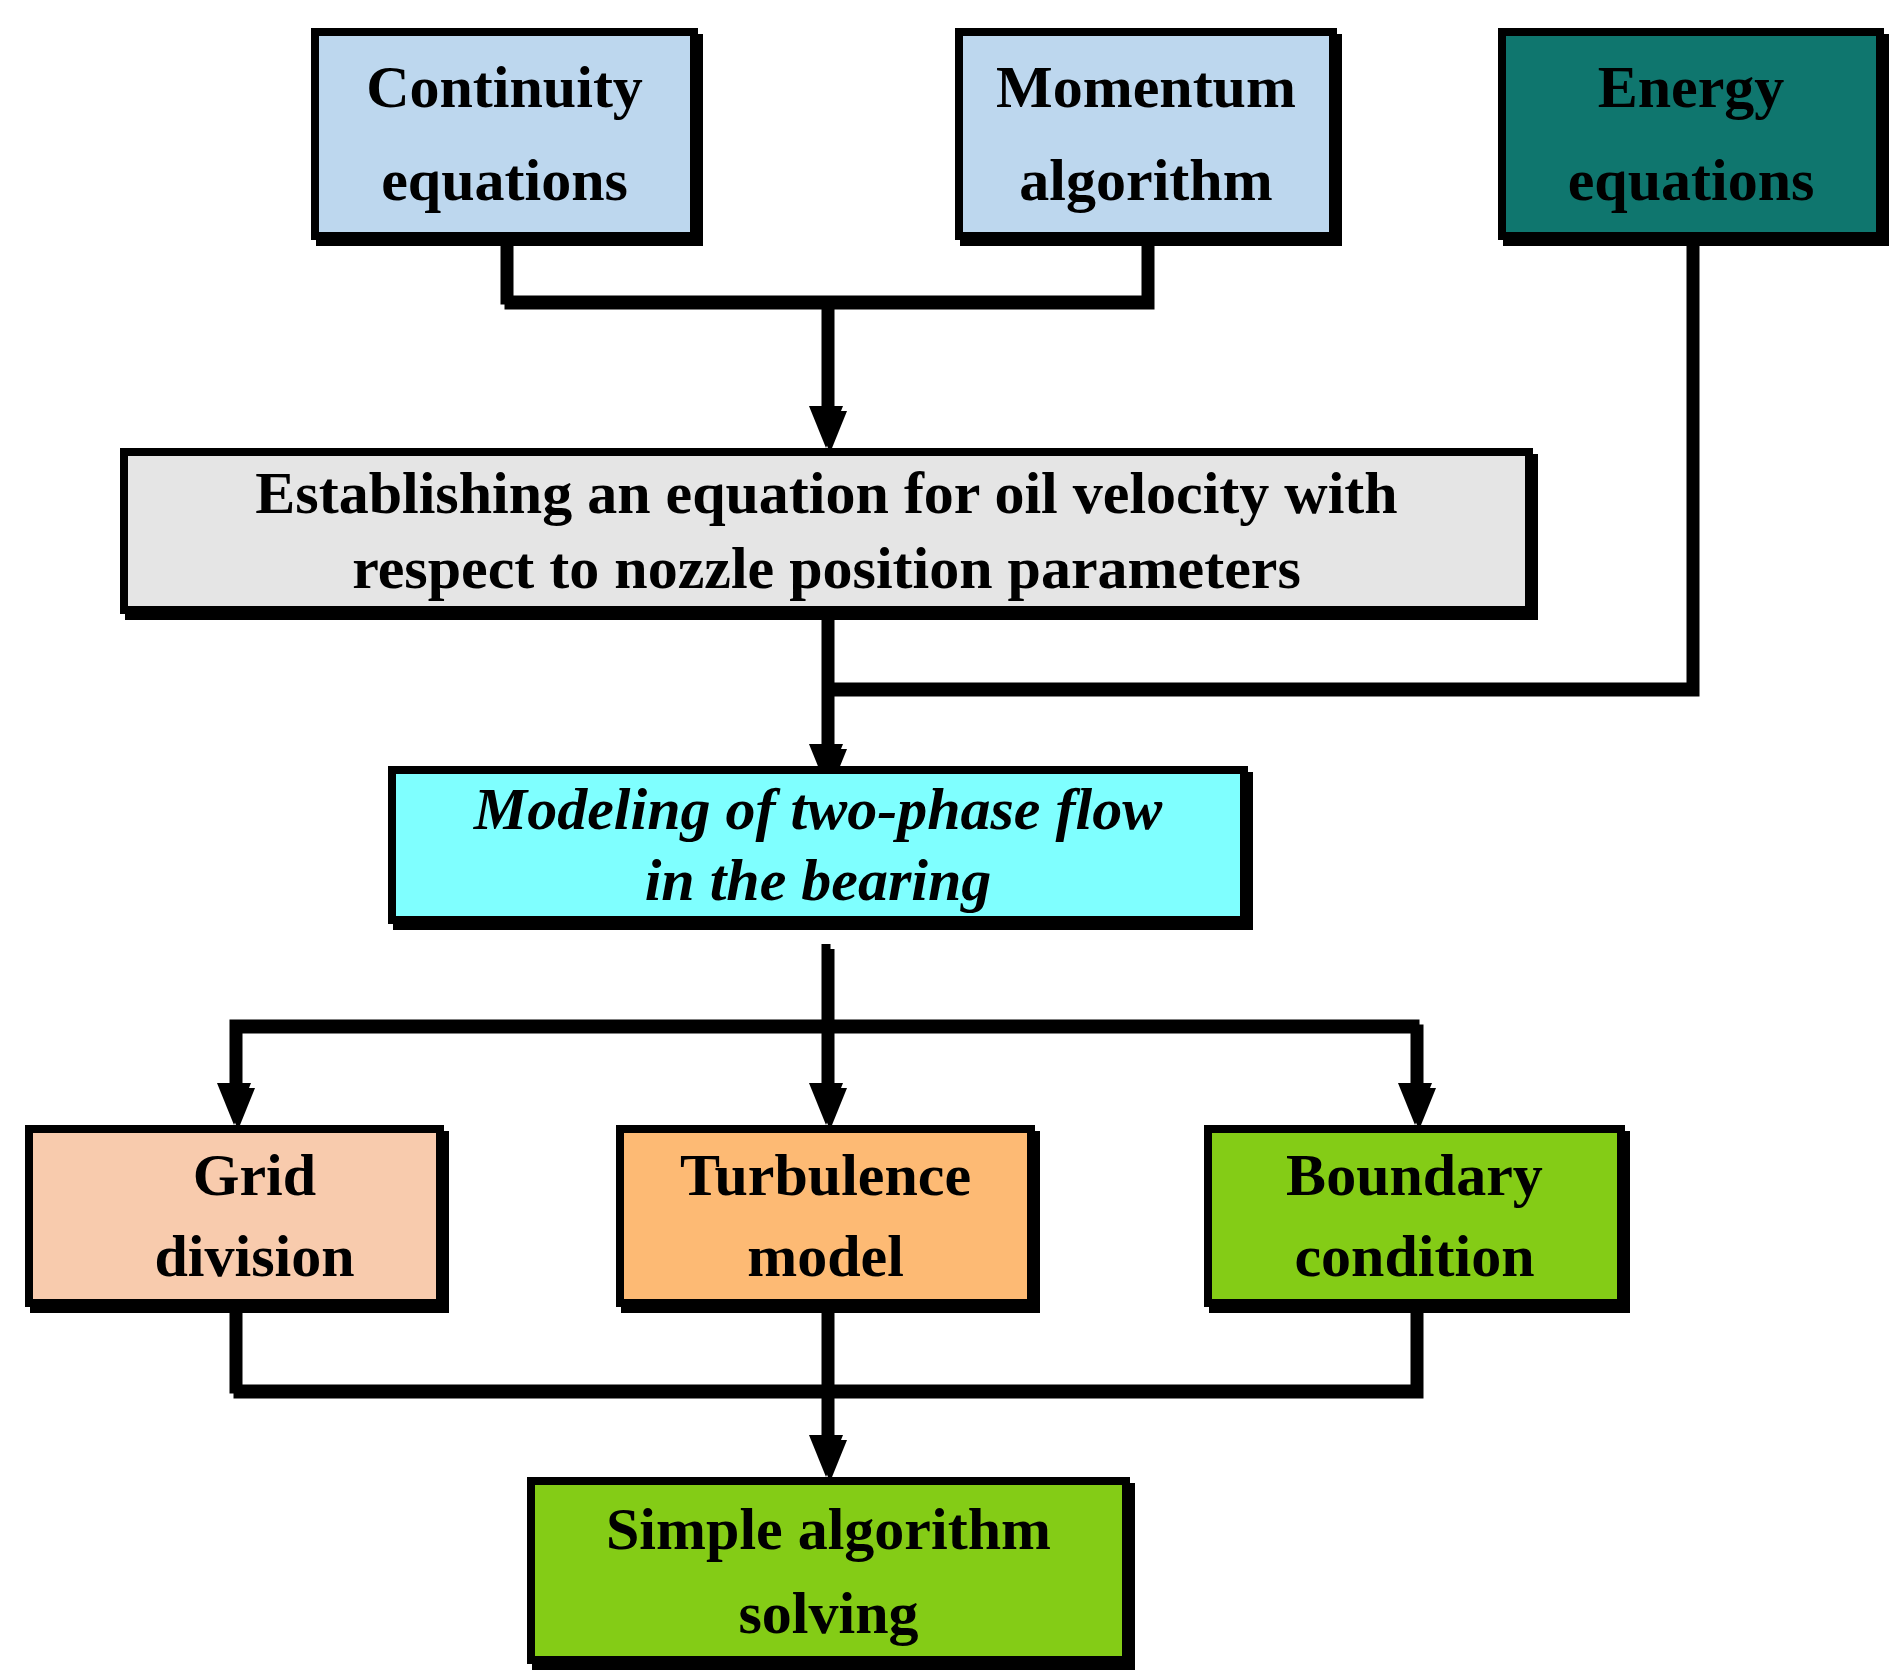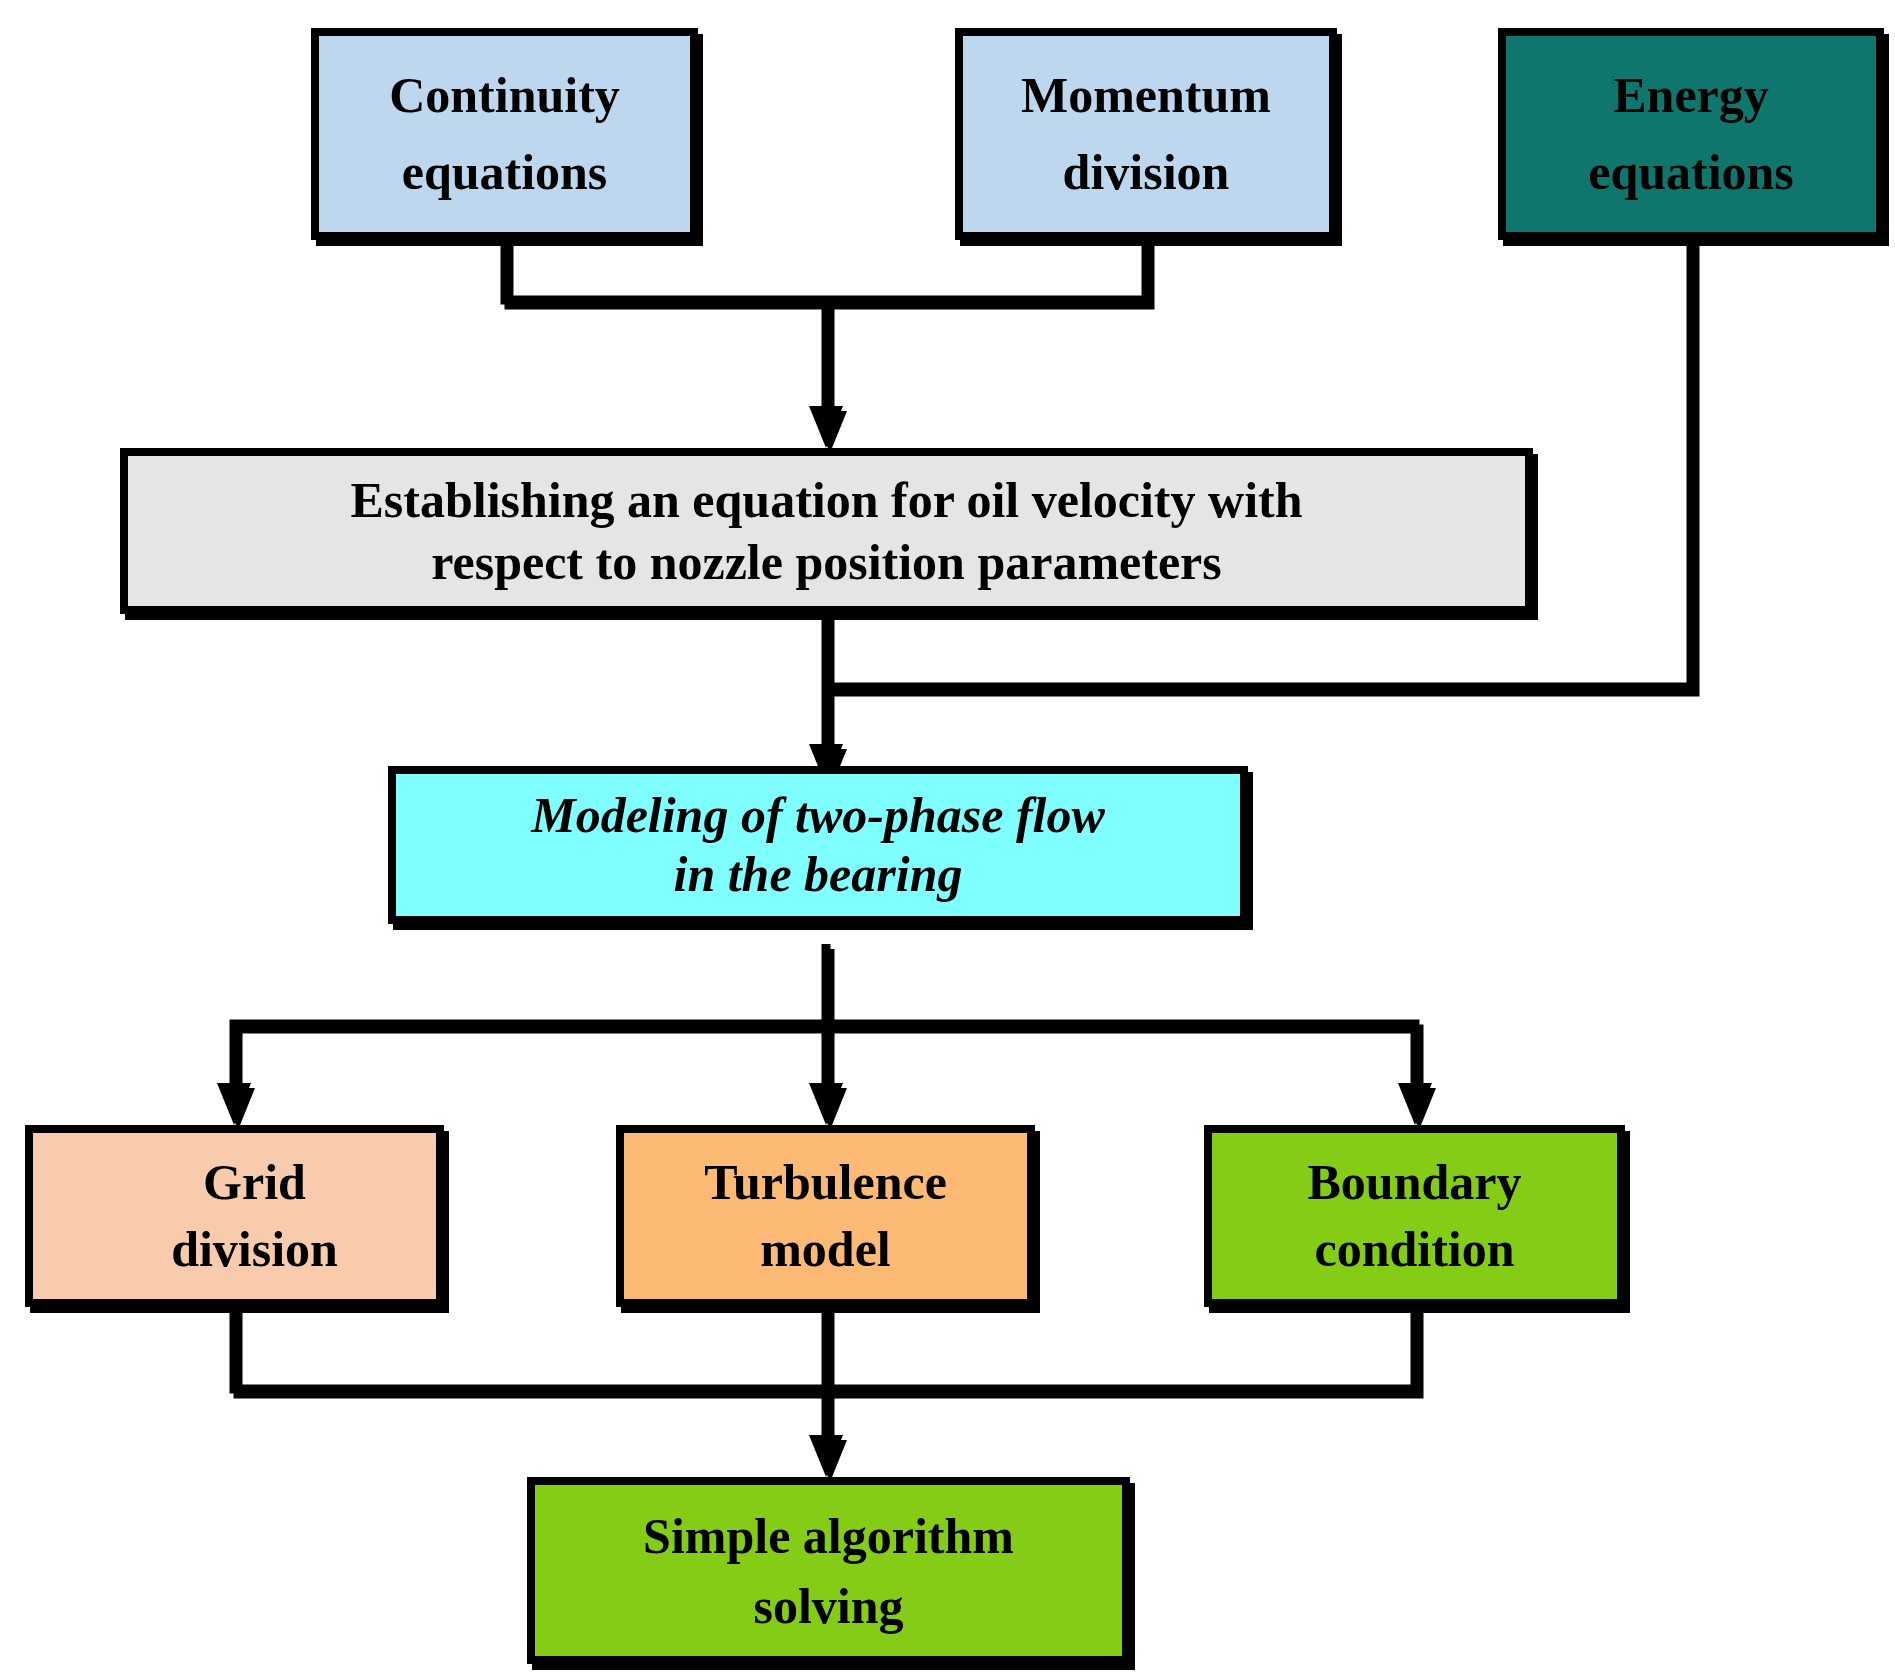--- a/index.html
+++ b/index.html
@@ -27,21 +27,21 @@
     position: absolute;
     box-sizing: border-box;
     border: 8px solid #000000;
     box-shadow: 5px 6px 0 #000000;
     display: flex;
     align-items: center;
     justify-content: center;
     text-align: center;
     color: #000000;
     font-weight: bold;
-    font-size: 50px;
+    font-size: 60px;
     line-height: 1.45;
   }
   .label { white-space: pre-line; }
 
   
   #n-continuity { left: 311px;  top: 28px;   width: 387px;  height: 212px; line-height: 1.55; }
   #n-momentum   { left: 955px;  top: 28px;   width: 382px;  height: 212px; line-height: 1.55; }
   #n-energy     { left: 1498px; top: 28px;   width: 386px;  height: 212px; line-height: 1.55; }
   #n-oil        { left: 120px;  top: 448px;  width: 1413px; height: 166px; line-height: 1.25; }
   #n-twophase   { left: 388px;  top: 766px;  width: 860px;  height: 158px; line-height: 1.18; font-style: italic; }
@@ -80,21 +80,21 @@
     </g>
   </svg>
 
   <div class="node" id="n-continuity" style="background: rgb(189, 215, 238);">
     <span class="label">Continuity
 equations</span>
   </div>
 
   <div class="node" id="n-momentum" style="background: rgb(189, 215, 238);">
     <span class="label">Momentum
-division</span>
+algorithm</span>
   </div>
 
   <div class="node" id="n-energy" style="background: #0f766e;">
     <span class="label">Energy
 equations</span>
   </div>
 
   <div class="node" id="n-oil" style="background: #e5e5e5;">
     <span class="label">Establishing an equation for oil velocity with
 respect to nozzle position parameters</span>

